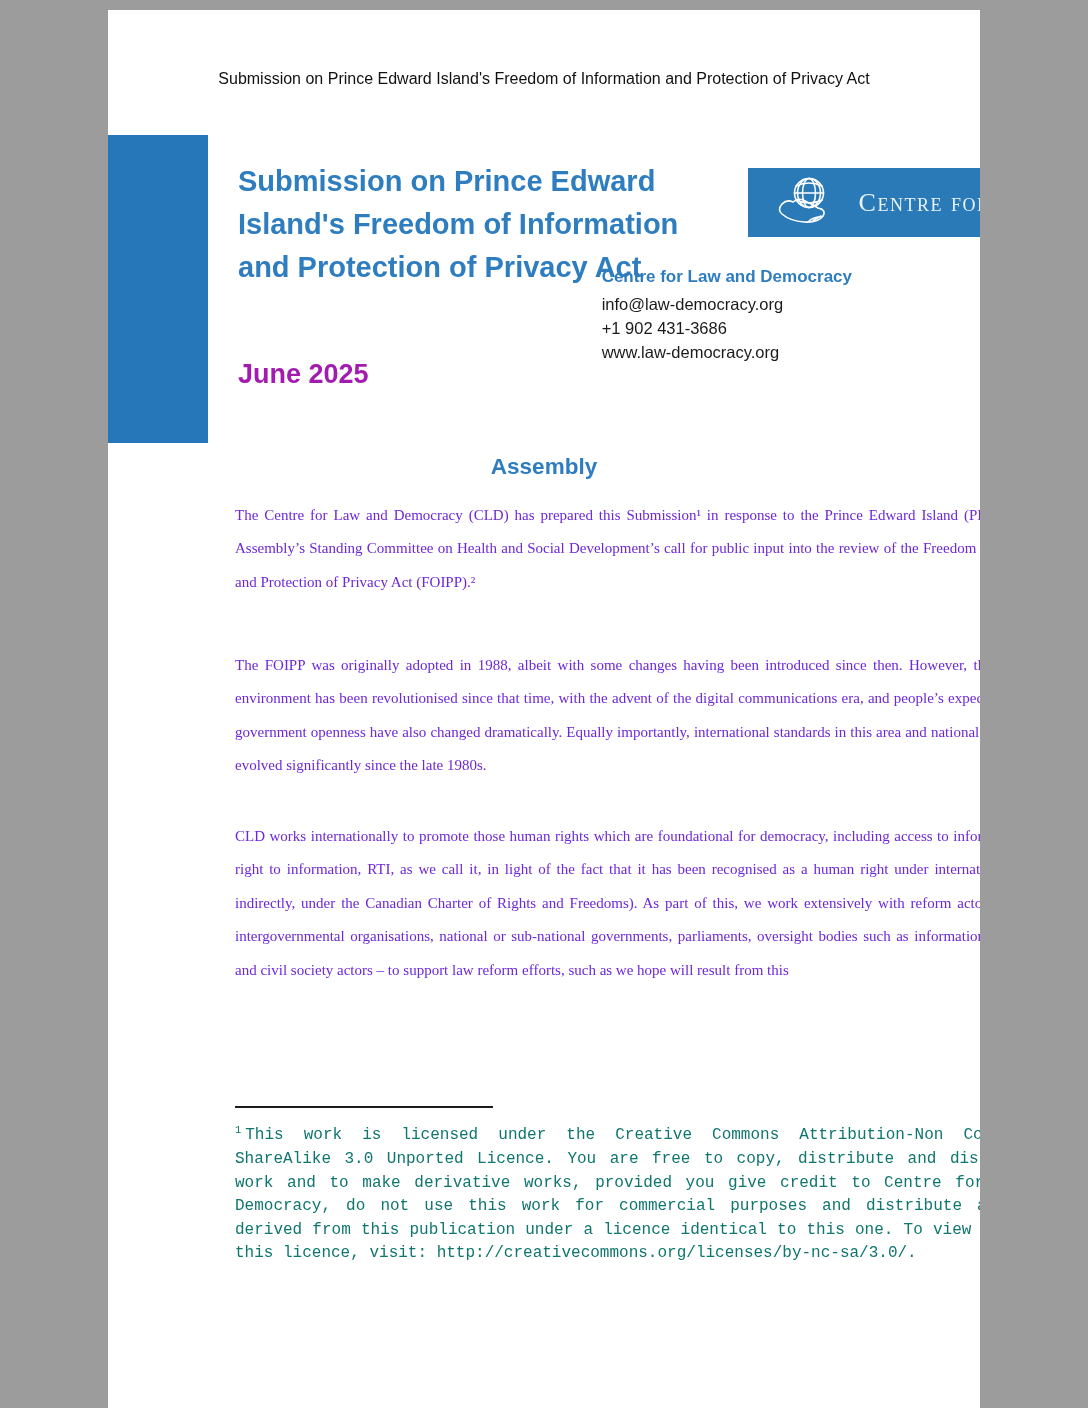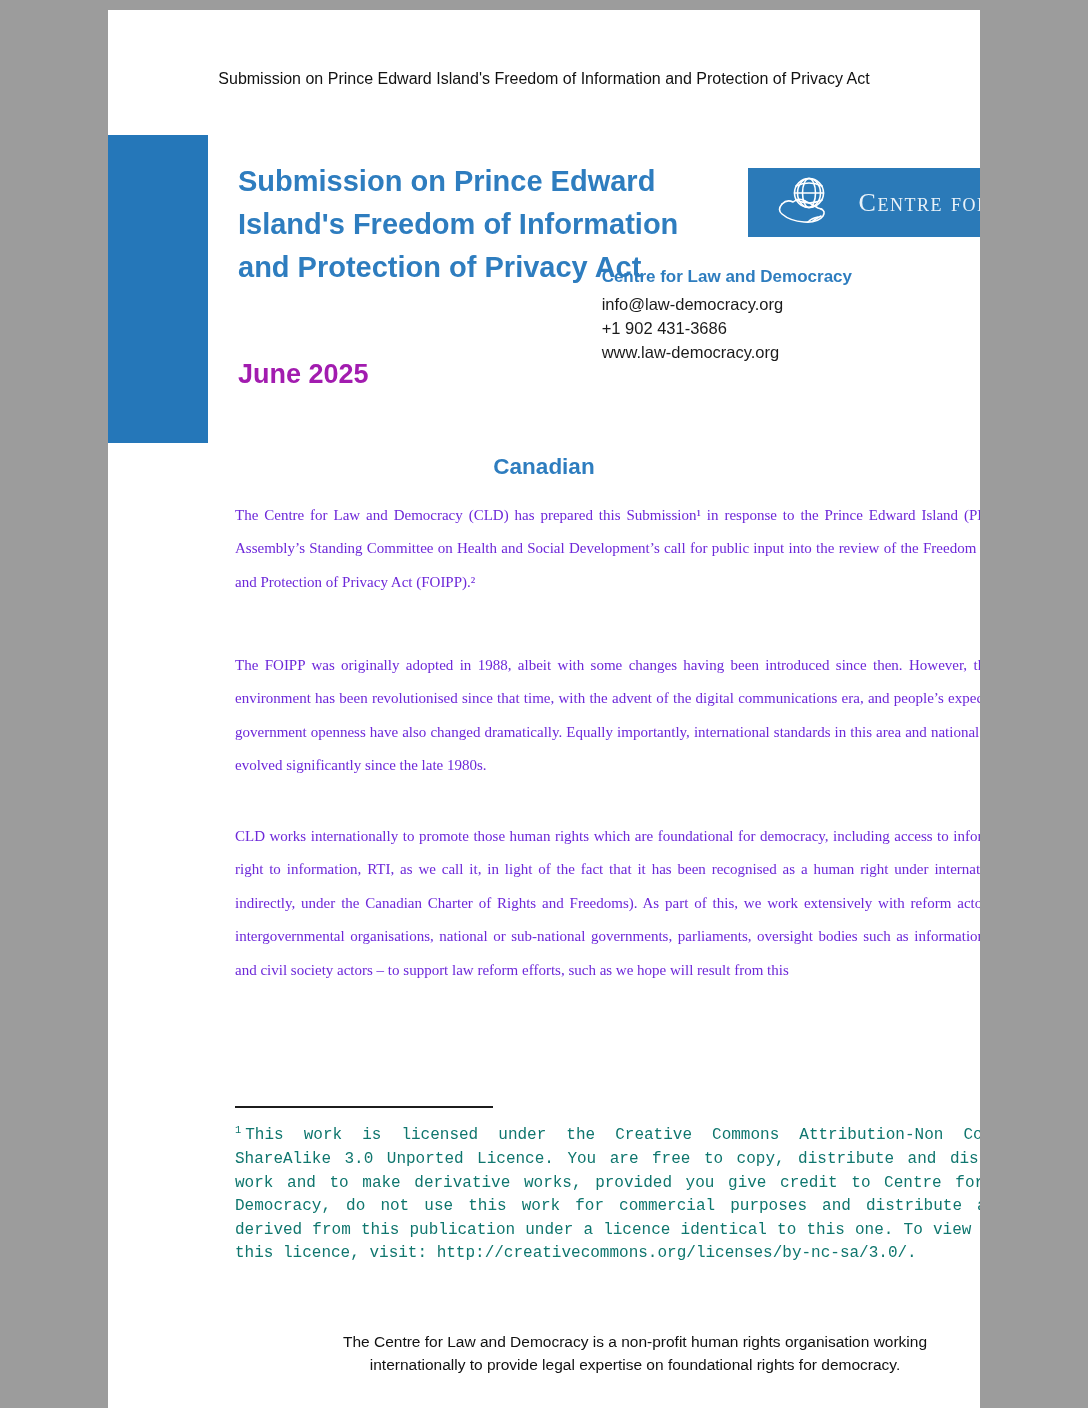--- a/index.html
+++ b/index.html
@@ -115,28 +115,27 @@
     </span>
   </div>
 
   <div class="contact">
     <div class="contact-name">Centre for Law and Democracy</div>
     <div class="contact-line">info@law-democracy.org</div>
     <div class="contact-line">+1 902 431-3686</div>
     <div class="contact-line">www.law-democracy.org</div>
   </div>
 
-  <h2 class="overview-heading">Canadian</h2>
+  <h2 class="overview-heading">Assembly</h2>
 
   <p class="body-para p1">The Centre for Law and Democracy (CLD) has prepared this Submission¹ in response to the Prince Edward Island (PEI) Legislative Assembly’s Standing Committee on Health and Social Development’s call for public input into the review of the Freedom of Information and Protection of Privacy Act (FOIPP).²</p>
   <p class="body-para p2">The FOIPP was originally adopted in 1988, albeit with some changes having been introduced since then. However, the information environment has been revolutionised since that time, with the advent of the digital communications era, and people’s expectations around government openness have also changed dramatically. Equally importantly, international standards in this area and national practices have evolved significantly since the late 1980s.</p>
   <p class="body-para p3">CLD works internationally to promote those human rights which are foundational for democracy, including access to information (or the right to information, RTI, as we call it, in light of the fact that it has been recognised as a human right under international law and, indirectly, under the Canadian Charter of Rights and Freedoms). As part of this, we work extensively with reform actors – including intergovernmental organisations, national or sub-national governments, parliaments, oversight bodies such as information commissions and civil society actors – to support law reform efforts, such as we hope will result from this</p>
 
   <div class="footnotes">
     <div class="fn-rule"></div>
     <p class="fn"><sup>1</sup><span>This work is licensed under the Creative Commons Attribution-Non Commercial-ShareAlike 3.0 Unported Licence. You are free to copy, distribute and display this work and to make derivative works, provided you give credit to Centre for Law and Democracy, do not use this work for commercial purposes and distribute any works derived from this publication under a licence identical to this one. To view a copy of this licence, visit: http://creativecommons.org/licenses/by-nc-sa/3.0/.</span></p>
   </div>
 
-  <div class="page-footer">The Centre for Law and Democracy is a non-profit human rights organisation working internationally to provide legal expertise on foundational rights for democracy.</div>
 
   <div class="page-num">1</div>
 
 </div>
 
 </body></html>

